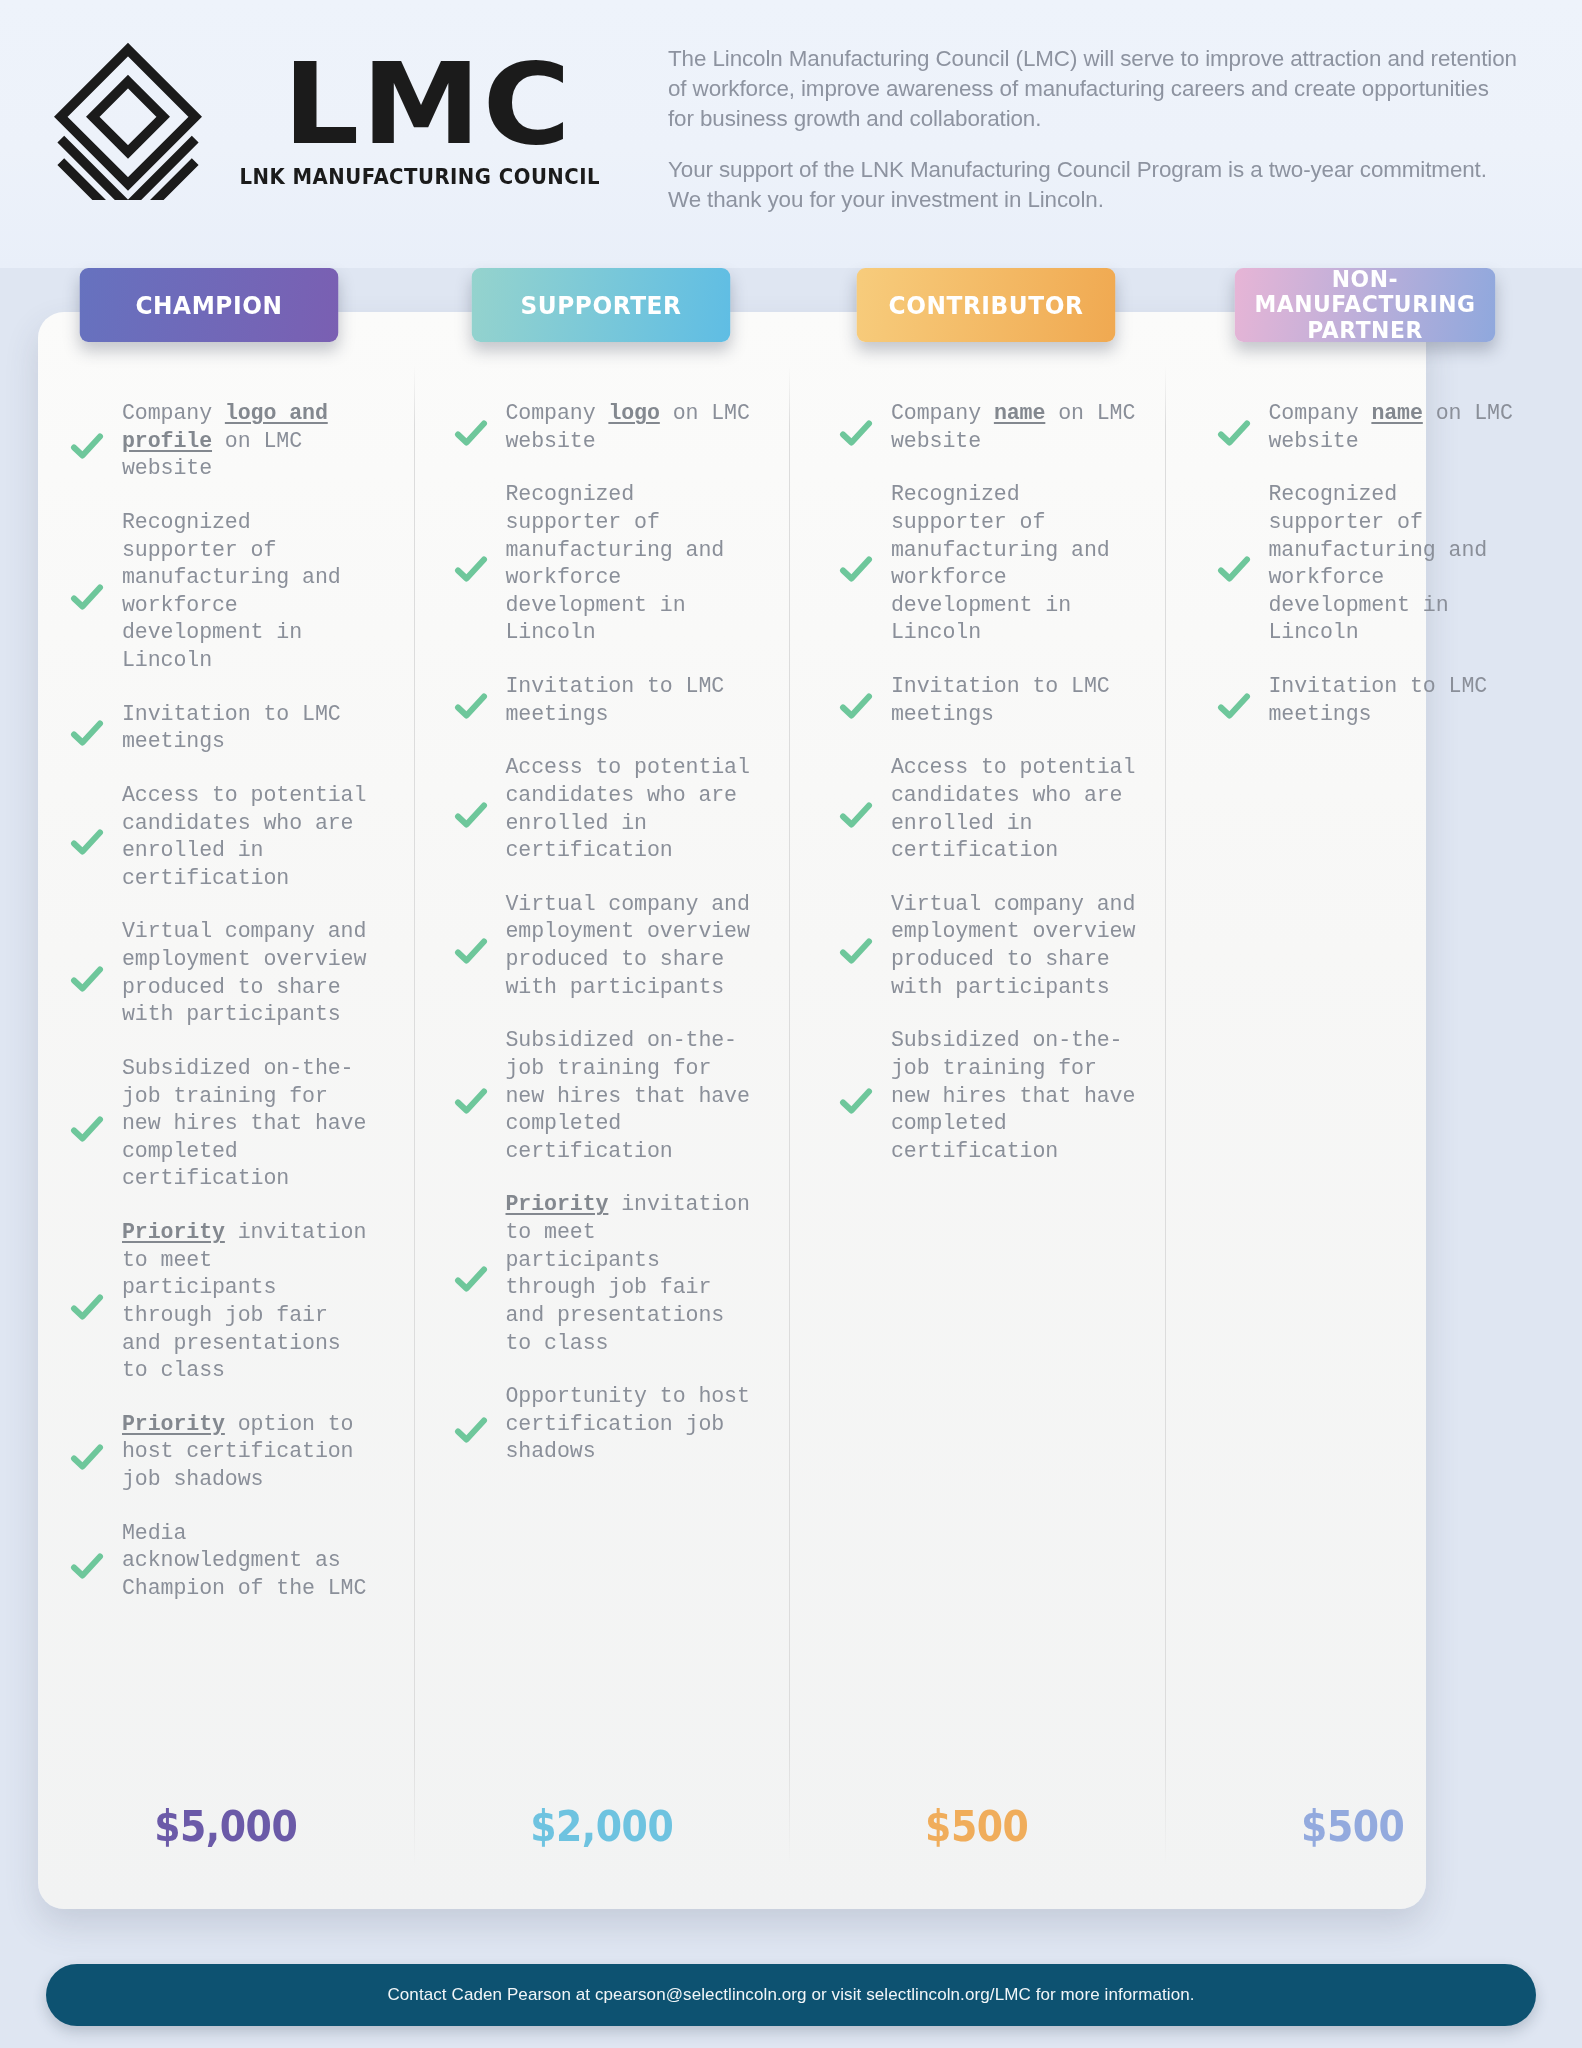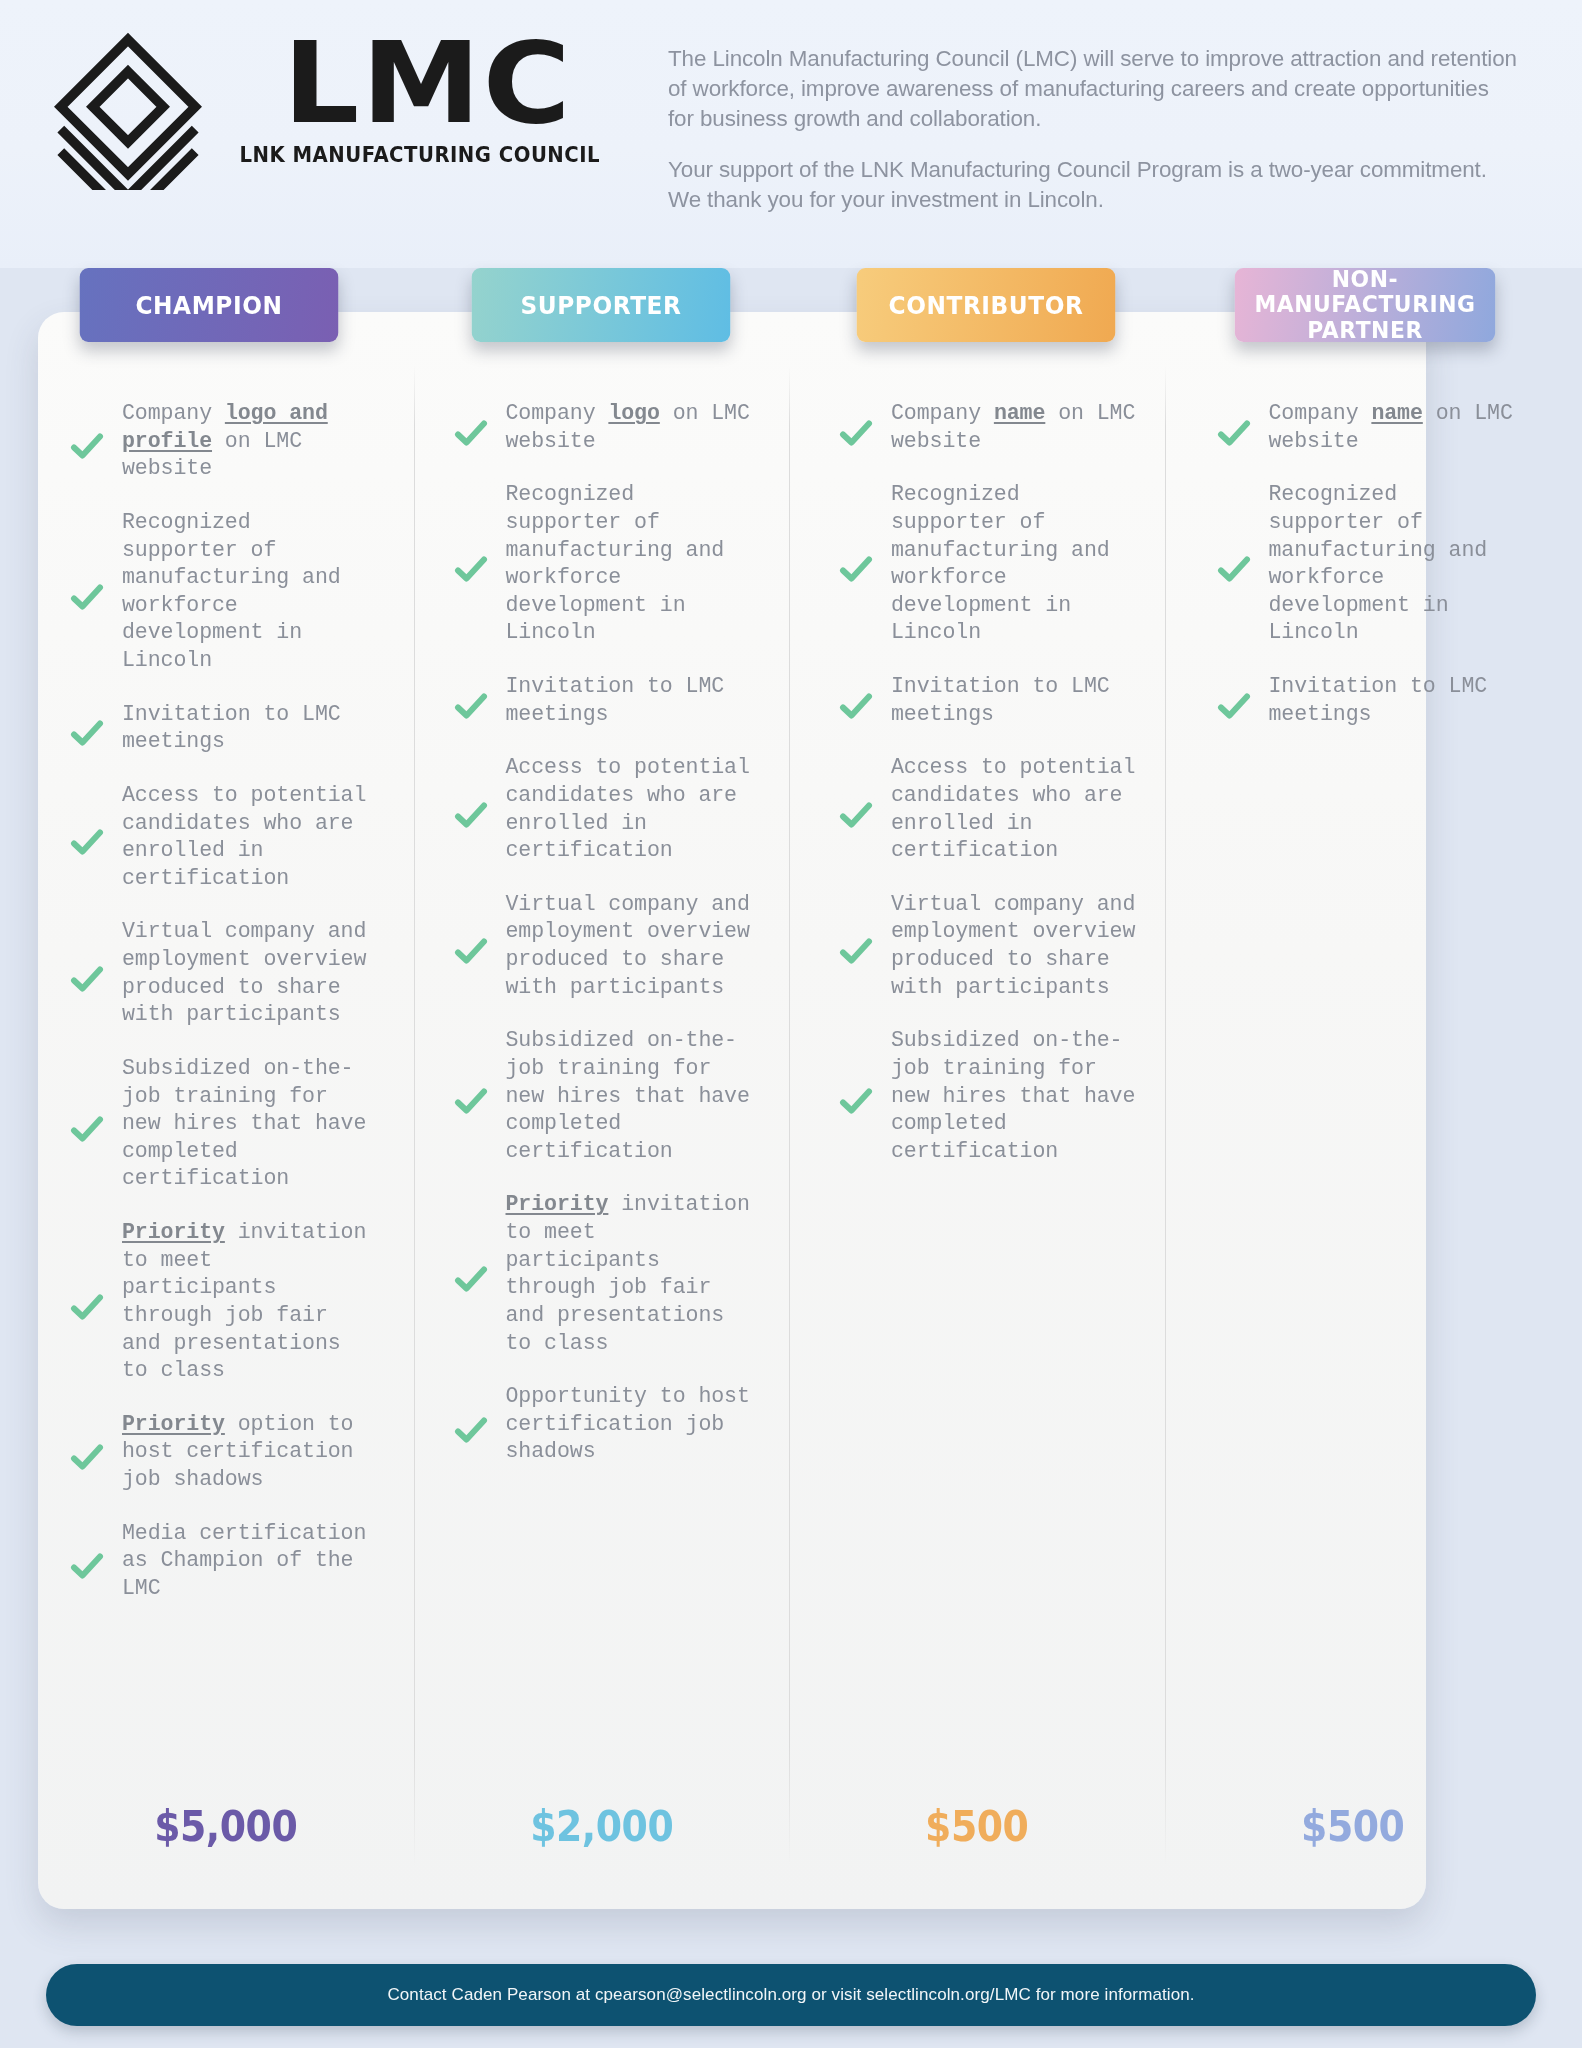--- a/index.html
+++ b/index.html
@@ -21,20 +21,21 @@
     height: 268px;
     background: linear-gradient(180deg, #eef3fb 0%, #edf2fa 55%, #e9eff9 100%);
     display: flex;
     align-items: flex-start;
   }
   #logo-block {
     position: absolute;
     left: 48px; top: 30px;
     width: 560px; height: 180px;
     display: flex;
+    align-items: center;
   }
   #logo-mark { width: 160px; height: 160px; flex: none; }
   #logo-word {
     margin-left: 24px;
     display: flex;
     flex-direction: column;
     align-items: center;
   }
   #logo-lmc {
     font-family: "DejaVu Sans", sans-serif;
@@ -293,21 +294,21 @@
               </svg>
             </span>
             <span class="ftext"><b>Priority</b> option to host certification job shadows</span>
           </div>
           <div class="feature">
             <span class="check">
               <svg viewBox="0 0 34 34" width="34" height="34" aria-hidden="true">
                 <path d="M4 18.5 L12.5 26.5 L30 7.5" fill="none" stroke="#6ec79b" stroke-width="6" stroke-linecap="round" stroke-linejoin="round"></path>
               </svg>
             </span>
-            <span class="ftext">Media certification as Champion of the LMC</span>
+            <span class="ftext">Media acknowledgment as Champion of the LMC</span>
           </div>
         </div>
         <div class="price c0">$5,000</div>
       </div>
       <div class="col">
         <div class="pill c1">SUPPORTER</div>
         <div class="features">
           <div class="feature">
             <span class="check">
               <svg viewBox="0 0 34 34" width="34" height="34" aria-hidden="true">

